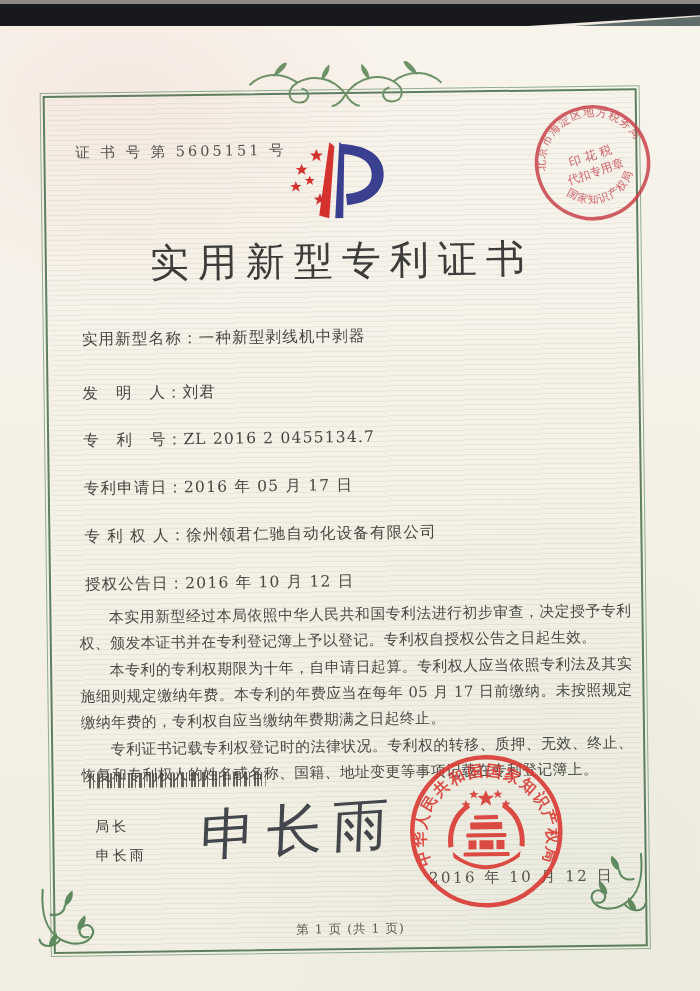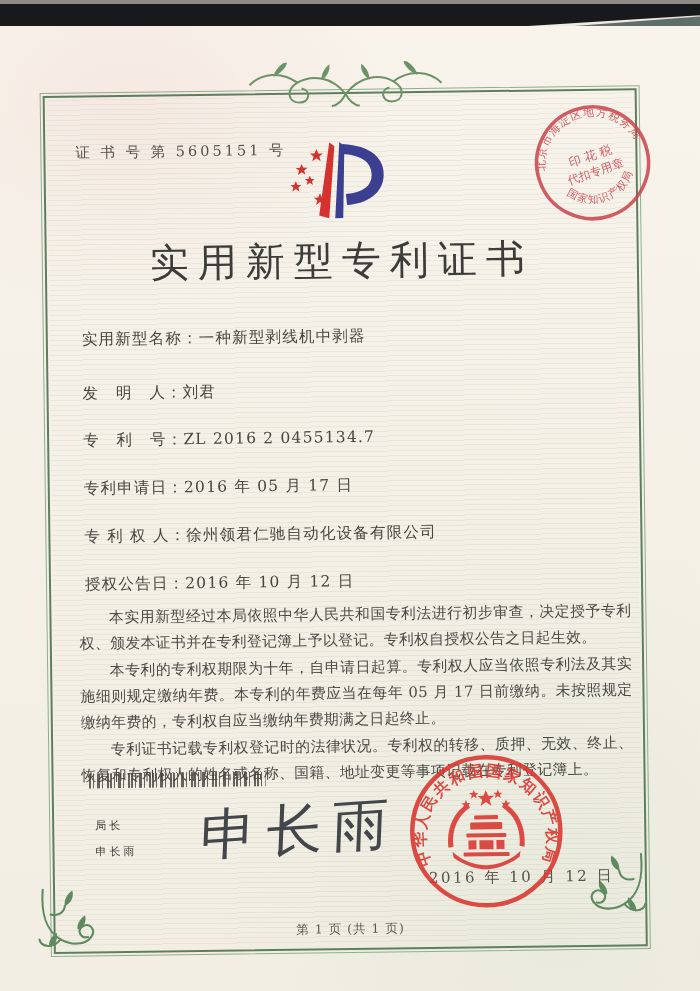--- a/index.html
+++ b/index.html
@@ -53,21 +53,21 @@
   .paragraphs p { text-indent:2em; letter-spacing:0.4px; }
 
   .barcode { position:absolute; left:85px; top:766px; width:177px; height:15px; opacity:0.82;
     background:repeating-linear-gradient(90deg,
       #45443f 0 2px, transparent 2px 4px,
       #45443f 4px 5px, transparent 5px 8px,
       #45443f 8px 11px, transparent 11px 13px,
       #45443f 13px 14px, transparent 14px 18px,
       #45443f 18px 20px, transparent 20px 21px); }
 
-  .director-block { position:absolute; left:91px; top:811px; font-size:11px; color:#3f3e3a; letter-spacing:3px;font-family:Liberation Mono, monospace; }
+  .director-block { position:absolute; left:91px; top:811px; font-size:14px; color:#3f3e3a; letter-spacing:3px;font-family:Liberation Mono, monospace; }
   .director-block div { margin-bottom:11px; }
   .signature { position:absolute; left:196px; top:788px; font-size:56px; color:#43464b;
     transform:rotate(-3deg) skewX(-6deg); letter-spacing:10px; white-space:nowrap; }
 
   .seal-date { position:absolute; left:424px; top:866px; font-size:15px; letter-spacing:2.5px; color:#56524c; z-index:4; }
   .office-seal { position:absolute; left:402px; top:749px; z-index:5; opacity:0.88; }
   .tax-stamp { position:absolute; left:536px; top:101px; transform:rotate(-18deg); opacity:0.85; z-index:5; }
 
   .footer { position:absolute; left:48px; top:917px; width:594px; text-align:center;
     font-size:12.5px; color:#5c5a54; letter-spacing:1px; }

